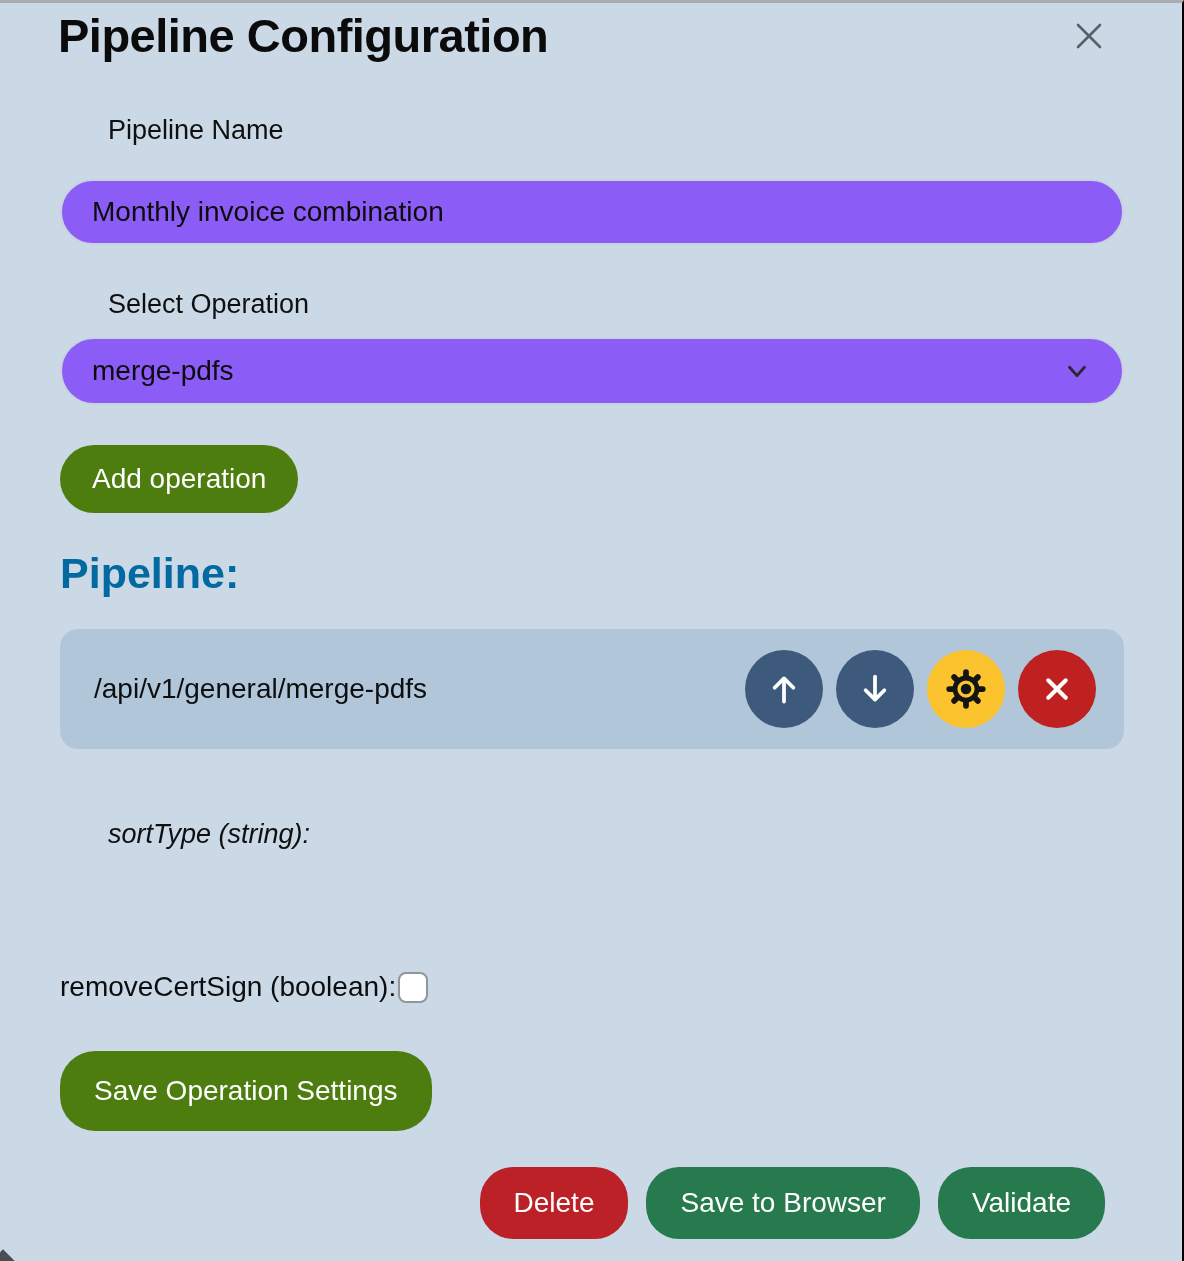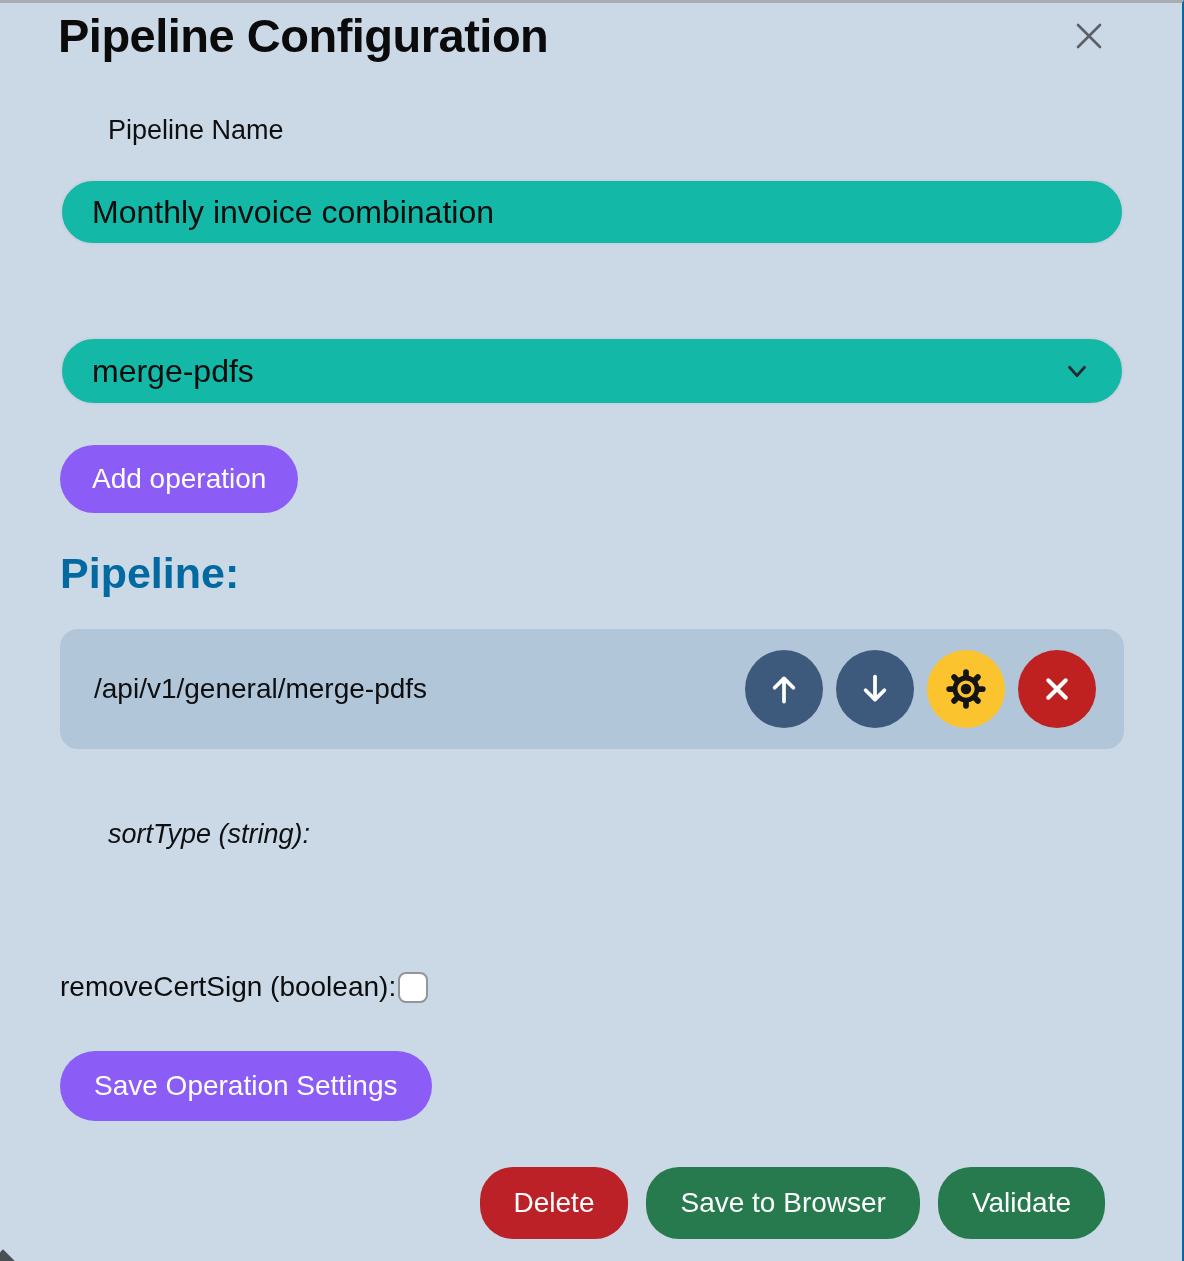--- a/index.html
+++ b/index.html
@@ -7,64 +7,64 @@
   body {
     font-family: "Liberation Sans", sans-serif;
     background: #cbd9e7;
     position: relative;
     overflow: hidden;
     color: #0c0d0e;
   }
   .page {
     position: absolute; inset: 0;
     border-top: 3px solid #a9adb1;
-    border-right: 2px solid #0369a1;
+    border-right: 2px solid #000000;
   }
   .abs { position: absolute; }
 
   .modal-title {
     left: 58px; top: 0px;
     font-size: 47px; font-weight: 700; letter-spacing: -0.5px;
     line-height: 66px; color: #0b0b0c;
   }
   .close-btn {
     left: 1063px; top: 8px; width: 52px; height: 52px;
     display: flex; align-items: center; justify-content: center;
     cursor: pointer; background: transparent; border: none;
   }
 
   .field-label { left: 60px; font-size: 27px; color: #0e0f10; margin-left: 48px; }
 
   .pill-input {
     left: 60px; width: 1064px;
-    background: #14b8a6;
+    background: #8b5cf6;
     border: 2px solid #c9d1df;
     border-radius: 36px;
     font-family: "Liberation Sans", sans-serif;
-    font-size: 32px; color: #0c0c0d;
+    font-size: 28px; color: #0c0c0d;
     padding: 0 30px;
     outline: none;
     display: block;
   }
   input.pill-input { height: 66px; }
 
   .select-pill {
     height: 68px;
     display: flex; align-items: center; justify-content: space-between;
     cursor: pointer;
   }
 
   .btn {
     border: none; cursor: pointer;
     display: inline-flex; align-items: center; justify-content: center;
     font-family: "Liberation Sans", sans-serif;
     color: #ffffff; font-size: 28px;
     border-radius: 35px; white-space: nowrap;
   }
-  .btn-primary { background: #8b5cf6; }
+  .btn-primary { background: #4d7c0f; }
   .btn-danger  { background: #bb2127; }
   .btn-success { background: #277a4e; }
 
   .section-heading {
     left: 60px; top: 546px;
     font-size: 43px; font-weight: 700; color: #0369a1;
   }
 
   .pipeline-row {
     left: 60px; top: 626px; width: 1064px; height: 120px;
@@ -125,20 +125,21 @@
       <svg width="36" height="36" viewBox="0 0 36 36">
         <line x1="7" y1="7" x2="29" y2="29" stroke="#5b6066" stroke-width="2.6" stroke-linecap="round"></line>
         <line x1="29" y1="7" x2="7" y2="29" stroke="#5b6066" stroke-width="2.6" stroke-linecap="round"></line>
       </svg>
     </span>
   </button>
 
   <div class="abs field-label" style="top:112px;">Pipeline Name</div>
   <input class="abs pill-input" style="top: 176px;" type="text" value="Monthly invoice combination">
 
+  <div class="abs field-label" style="top:286px;">Select Operation</div>
   <div class="abs pill-input select-pill" style="top:334px;">
     <span>merge-pdfs</span>
     <span style="display:flex;">
       <svg width="30" height="30" viewBox="0 0 32 32">
         <polyline points="8,12 16,21 24,12" fill="none" stroke="#26292d" stroke-width="3" stroke-linecap="round" stroke-linejoin="round"></polyline>
       </svg>
     </span>
   </div>
 
   <button class="abs btn btn-primary" style="left:60px; top:442px; height:68px; padding:0 32px;">Add operation</button>
@@ -193,21 +194,21 @@
     </div>
   </div>
 
   <div class="abs field-label" style="top:816px;font-style:italic;">sortType (string):</div>
 
   <div class="abs cert-row">
     <span>removeCertSign (boolean):</span>
     <input type="checkbox" class="checkbox" style="">
   </div>
 
-  <button class="abs btn btn-primary" style="left:60px; top:1048px; height:70px; padding:0 34px;">Save Operation Settings</button>
+  <button class="abs btn btn-primary" style="left:60px; top:1048px; height:80px; padding:0 34px;">Save Operation Settings</button>
 
   <div class="abs footer-row">
     <button class="btn btn-danger">Delete</button>
     <button class="btn btn-success">Save to Browser</button>
     <button class="btn btn-success">Validate</button>
   </div>
 
   <div class="abs corner-artifact"></div>
 
 </div>

